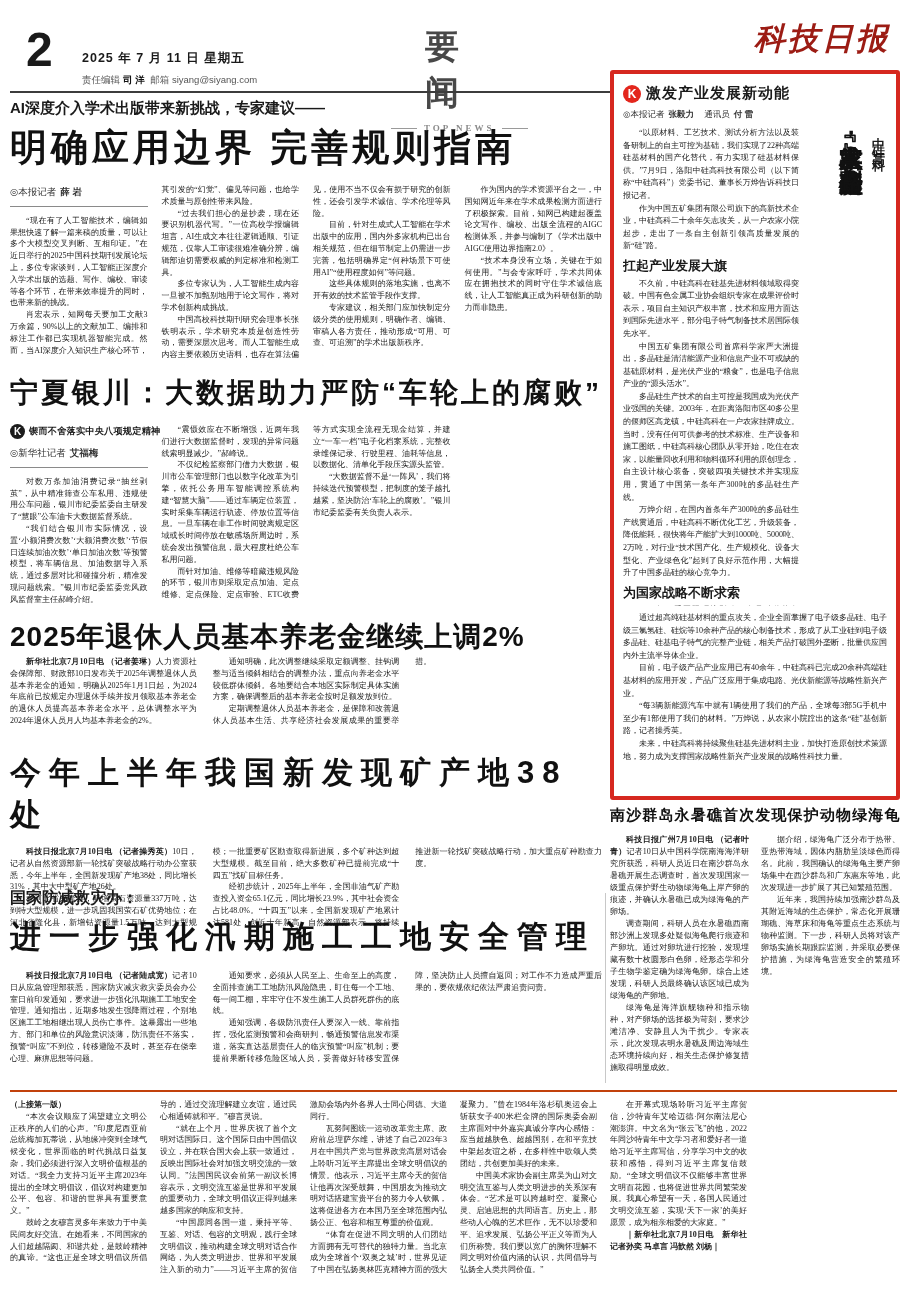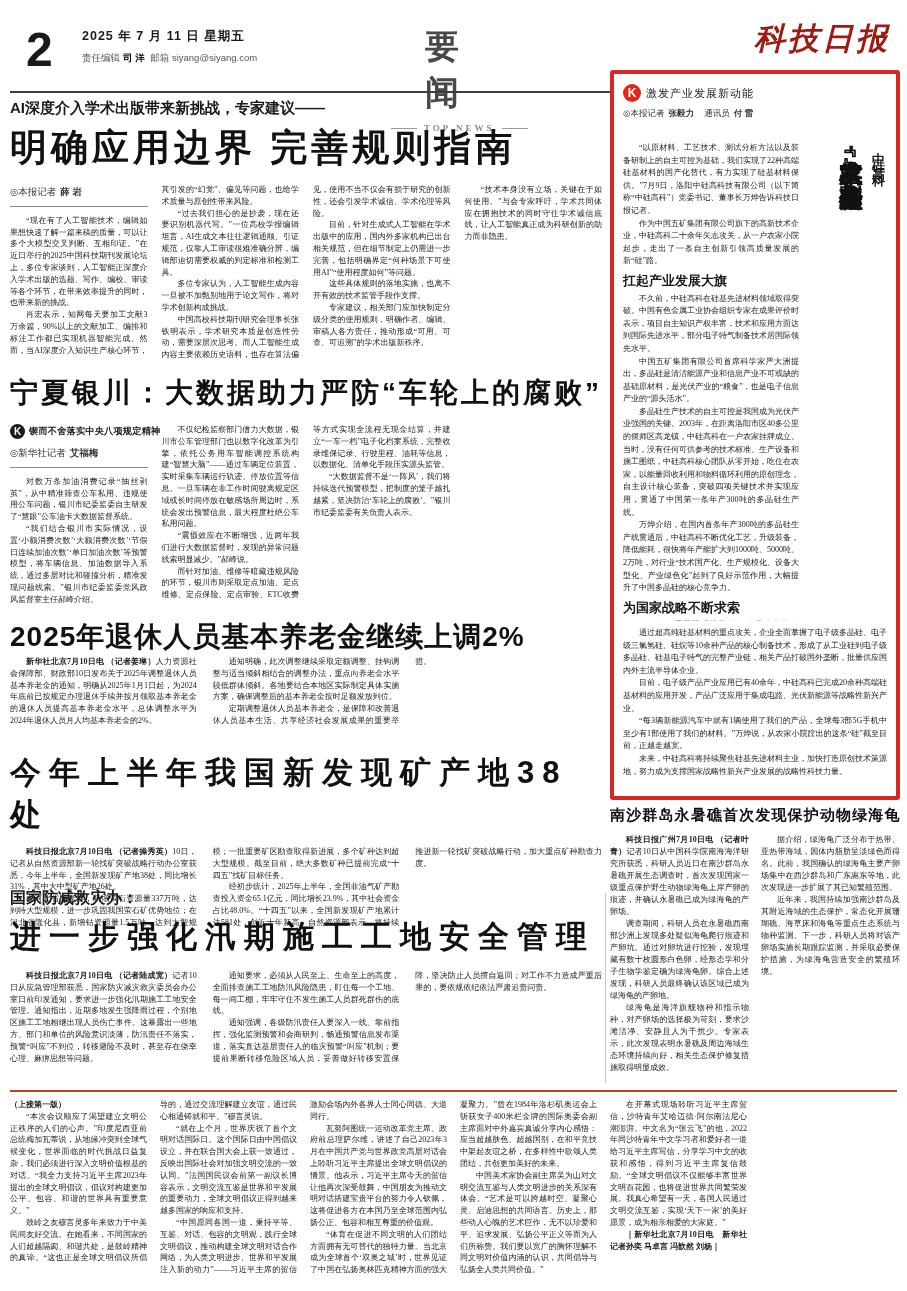--- a/index.html
+++ b/index.html
@@ -4,21 +4,21 @@
 <style>
   *{margin:0;padding:0;box-sizing:border-box}
   html,body{background:#e8e8e8}
   .page{position:relative;width:907px;height:1291px;margin:0 auto;background:#fff;overflow:hidden;
         font-family:"Liberation Serif","DejaVu Serif",serif;color:#1a1a1a}
   .sans{font-family:"Liberation Sans","DejaVu Sans",sans-serif}
 
   
   .pageno{position:absolute;left:26px;top:26px;font-size:48px;font-weight:900;line-height:1;
           font-family:"Liberation Sans","DejaVu Sans",sans-serif}
-  .dateblock{position:absolute;left:82px;top:28px}
+  .dateblock{position:absolute;left:82px;top:50px}
   .dateblock .date{font-size:12.5px;font-weight:bold;letter-spacing:1px}
   .dateblock .editor{margin-top:7px;font-size:9.5px;color:#555}
   .dateblock .editor b{color:#111;margin:0 3px}
   .section-head{position:absolute;left:384px;top:24px;width:116px;text-align:center}
   .sec-cn{font-size:34px;font-weight:900;color:#484848;letter-spacing:12px;padding-left:12px;
           font-family:"Liberation Sans","DejaVu Sans",sans-serif}
   .sec-en{margin-top:7px;font-size:9px;font-weight:bold;color:#8a8a8a;letter-spacing:3px;
           font-family:Liberation Serif, serif;white-space:nowrap}
   .sec-en .dash{display:inline-block;width:26px;height:1px;background:#9a9a9a;vertical-align:middle;margin:0 7px}
   .masthead{position:absolute;left:742px;top:18px;width:160px;text-align:center;font-size:31px;font-weight:bold;
@@ -72,23 +72,23 @@
   .art-fld .cols{margin-top:12px;height:106px;column-count:3;column-gap:16px;font-size:8px;line-height:11.8px}
 
   
   .strip{position:absolute;left:10px;top:1090px;width:887px;border-top:2px solid #c2410c;padding-top:7px}
   .strip .cols{height:186px;column-count:6;column-gap:13px;font-size:8px;line-height:11.8px}
 
   
   .redbox{position:absolute;left:610px;top:70px;width:290px;height:730px;border:4px solid #d6281f;
           border-radius:3px;background:#fff;z-index:5;padding:10px 9px 8px}
   .rb-head{display:flex;align-items:center;gap:5px}
-  .rb-title{font-size:11px;font-weight:400;letter-spacing:1px;
+  .rb-title{font-size:15px;font-weight:700;letter-spacing:1px;
             font-family:"Liberation Sans","DejaVu Sans",sans-serif}
-  .rb-byline{border-bottom:none;font-size:8.5px;padding:6px 0 2px;margin-bottom:20px}
+  .rb-byline{border-bottom:none;font-size:8.5px;padding:6px 0 2px;margin-bottom:4px}
   .rb-main{display:flex;gap:5px;height:479px;overflow:hidden}
   .rb-textA{width:176px;font-size:8px;line-height:12.6px;text-align:justify;overflow:hidden}
   .rb-vert{flex:1;display:flex;flex-direction:row;justify-content:flex-end}
   .vt-big{writing-mode:vertical-rl;font-size:24px;font-weight:900;line-height:1.25;
           font-family:"Liberation Sans","DejaVu Sans",sans-serif;color:#111}
   .vt-small{writing-mode:vertical-rl;font-size:13px;font-weight:bold;letter-spacing:7px;margin-left:3px;
             font-family:"Liberation Sans","DejaVu Sans",sans-serif}
   .rb-textB{margin-top:6px;height:168px;font-size:8px;line-height:12.6px;text-align:justify;overflow:hidden}
 
   
@@ -127,38 +127,39 @@
         <span>◎本报记者</span><b>薛 岩</b>
       </div>
     <p class="para">“现在有了人工智能技术，编辑如果想快速了解一篇来稿的质量，可以让多个大模型交叉判断、互相印证。”在近日举行的2025中国科技期刊发展论坛上，多位专家谈到，人工智能正深度介入学术出版的选题、写作、编校、审读等各个环节，在带来效率提升的同时，也带来新的挑战。</p>
         <p class="para">肖宏表示，知网每天要加工文献3万余篇，90%以上的文献加工、编排和标注工作都已实现机器智能完成。然而，当AI深度介入知识生产核心环节，其引发的“幻觉”、偏见等问题，也给学术质量与原创性带来风险。</p>
         <p class="para">“过去我们担心的是抄袭，现在还要识别机器代写。”一位高校学报编辑坦言，AI生成文本往往逻辑通顺、引证规范，仅靠人工审读很难准确分辨，编辑部迫切需要权威的判定标准和检测工具。</p>
         <p class="para">多位专家认为，人工智能生成内容一旦被不加甄别地用于论文写作，将对学术创新构成挑战。</p>
         <p class="para">中国高校科技期刊研究会理事长张铁明表示，学术研究本质是创造性劳动，需要深层次思考。而人工智能生成内容主要依赖历史语料，也存在算法偏见，使用不当不仅会有损于研究的创新性，还会引发学术诚信、学术伦理等风险。</p>
         <p class="para">目前，针对生成式人工智能在学术出版中的应用，国内外多家机构已出台相关规范，但在细节制定上仍需进一步完善，包括明确界定“何种场景下可使用AI”“使用程度如何”等问题。</p>
         <p class="para">这些具体规则的落地实施，也离不开有效的技术监管手段作支撑。</p>
         <p class="para">专家建议，相关部门应加快制定分级分类的使用规则，明确作者、编辑、审稿人各方责任，推动形成“可用、可查、可追溯”的学术出版新秩序。</p>
+        <p class="para">作为国内的学术资源平台之一，中国知网近年来在学术成果检测方面进行了积极探索。目前，知网已构建起覆盖论文写作、编校、出版全流程的AIGC检测体系，并参与编制了《学术出版中AIGC使用边界指南2.0》。</p>
         <p class="para">“技术本身没有立场，关键在于如何使用。”与会专家呼吁，学术共同体应在拥抱技术的同时守住学术诚信底线，让人工智能真正成为科研创新的助力而非隐患。</p>
       </div>
   </div>
 
   <div class="art-nx">
     <h2 class="headline">宁夏银川：大数据助力严防“车轮上的腐败”</h2>
     <div class="cols">
       <div class="badge">
         <span class="klogo dark">K</span>
         <b>锲而不舍落实中央八项规定精神</b>
       </div>
       <div class="byline-block">
         <span>◎新华社记者</span><b>艾福梅</b>
       </div>
     <p class="para">对数万条加油消费记录“抽丝剥茧”，从中精准筛查公车私用、违规使用公车问题，银川市纪委监委自主研发了“慧眼”公车油卡大数据监督系统。</p>
         <p class="para">“我们结合银川市实际情况，设置‘小额消费次数’‘大额消费次数’‘节假日连续加油次数’‘单日加油次数’等预警模型，将车辆信息、加油数据导入系统，通过多层对比和碰撞分析，精准发现问题线索。”银川市纪委监委党风政风监督室主任郝峰介绍。</p>
+        <p class="para">“震慑效应在不断增强，近两年我们进行大数据监督时，发现的异常问题线索明显减少。”郝峰说。</p>
         <p class="para">不仅纪检监察部门借力大数据，银川市公车管理部门也以数字化改革为引擎，依托公务用车智能调控系统构建“智慧大脑”——通过车辆定位装置，实时采集车辆运行轨迹、停放位置等信息。一旦车辆在非工作时间驶离规定区域或长时间停放在敏感场所周边时，系统会发出预警信息，最大程度杜绝公车私用问题。</p>
-        <p class="para">“震慑效应在不断增强，近两年我们进行大数据监督时，发现的异常问题线索明显减少。”郝峰说。</p>
         <p class="para">而针对加油、维修等暗藏违规风险的环节，银川市则采取定点加油、定点维修、定点保险、定点审验、ETC收费等方式实现全流程无现金结算，并建立“一车一档”电子化档案系统，完整收录维保记录、行驶里程、油耗等信息，以数据化、清单化手段压实源头监管。</p>
         <p class="para">“大数据监督不是‘一阵风’，我们将持续迭代预警模型，把制度的笼子越扎越紧，坚决防治‘车轮上的腐败’。”银川市纪委监委有关负责人表示。</p>
       </div>
   </div>
 
   <div class="art-pen">
     <h2 class="headline">2025年退休人员基本养老金继续上调2%</h2>
     <div class="cols">
         <p class="para"><b>新华社北京7月10日电 （记者姜琳）</b>人力资源社会保障部、财政部10日发布关于2025年调整退休人员基本养老金的通知，明确从2025年1月1日起，为2024年底前已按规定办理退休手续并按月领取基本养老金的退休人员提高基本养老金水平，总体调整水平为2024年退休人员月人均基本养老金的2%。</p>
         <p class="para">通知明确，此次调整继续采取定额调整、挂钩调整与适当倾斜相结合的调整办法，重点向养老金水平较低群体倾斜。各地要结合本地区实际制定具体实施方案，确保调整后的基本养老金按时足额发放到位。</p>
@@ -209,21 +210,21 @@
           <p class="para">2012年，受国际环境影响，多晶硅价格急速“跳水”，成本严重倒挂，全国九成以上的多晶硅企业关停。“走高端产品研发和产业化，才能将中硅高科的技术优势最大化。”万烨回忆说，停产一年后，中硅高科决定把多晶硅产品向高附加值方向延伸。</p>
         </div>
       <div class="rb-vert">
         <div class="vt-big">从农家『出发』，走出一条『硅』基创新路</div>
         <div class="vt-small">中硅高科：</div>
       </div>
     </div>
     <div class="rb-textB">
         <p class="para">通过超高纯硅基材料的重点攻关，企业全面掌握了电子级多晶硅、电子级三氯氢硅、硅烷等10余种产品的核心制备技术，形成了从工业硅到电子级多晶硅、硅基电子特气的完整产业链，相关产品打破国外垄断，批量供应国内外主流半导体企业。</p>
         <p class="para">目前，电子级产品产业应用已有40余年，中硅高科已完成20余种高端硅基材料的应用开发，产品广泛应用于集成电路、光伏新能源等战略性新兴产业。</p>
-        <p class="para">“每3辆新能源汽车中就有1辆使用了我们的产品，全球每3部5G手机中至少有1部使用了我们的材料。”万烨说，从农家小院蹚出的这条“硅”截至目前，正越走越宽。</p>
+        <p class="para">“每3辆新能源汽车中就有1辆使用了我们的产品，全球每3部5G手机中至少有1部使用了我们的材料。”万烨说，从农家小院蹚出的这条“硅”基创新路，记者操秀英。</p>
         <p class="para">未来，中硅高科将持续聚焦硅基先进材料主业，加快打造原创技术策源地，努力成为支撑国家战略性新兴产业发展的战略性科技力量。</p>
       </div>
   </div>
 
   <div class="art-ttl">
     <h2 class="headline">南沙群岛永暑礁首次发现保护动物绿海龟</h2>
     <div class="cols">
         <p class="para"><b>科技日报广州7月10日电 （记者叶青）</b>记者10日从中国科学院南海海洋研究所获悉，科研人员近日在南沙群岛永暑礁开展生态调查时，首次发现国家一级重点保护野生动物绿海龟上岸产卵的痕迹，并确认永暑礁已成为绿海龟的产卵场。</p>
         <p class="para">调查期间，科研人员在永暑礁西南部沙洲上发现多处疑似海龟爬行痕迹和产卵坑。通过对卵坑进行挖验，发现埋藏有数十枚圆形白色卵，经形态学和分子生物学鉴定确为绿海龟卵。综合上述发现，科研人员最终确认该区域已成为绿海龟的产卵地。</p>
         <p class="para">绿海龟是海洋旗舰物种和指示物种，对产卵场的选择极为苛刻，要求沙滩洁净、安静且人为干扰少。专家表示，此次发现表明永暑礁及周边海域生态环境持续向好，相关生态保护修复措施取得明显成效。</p>

